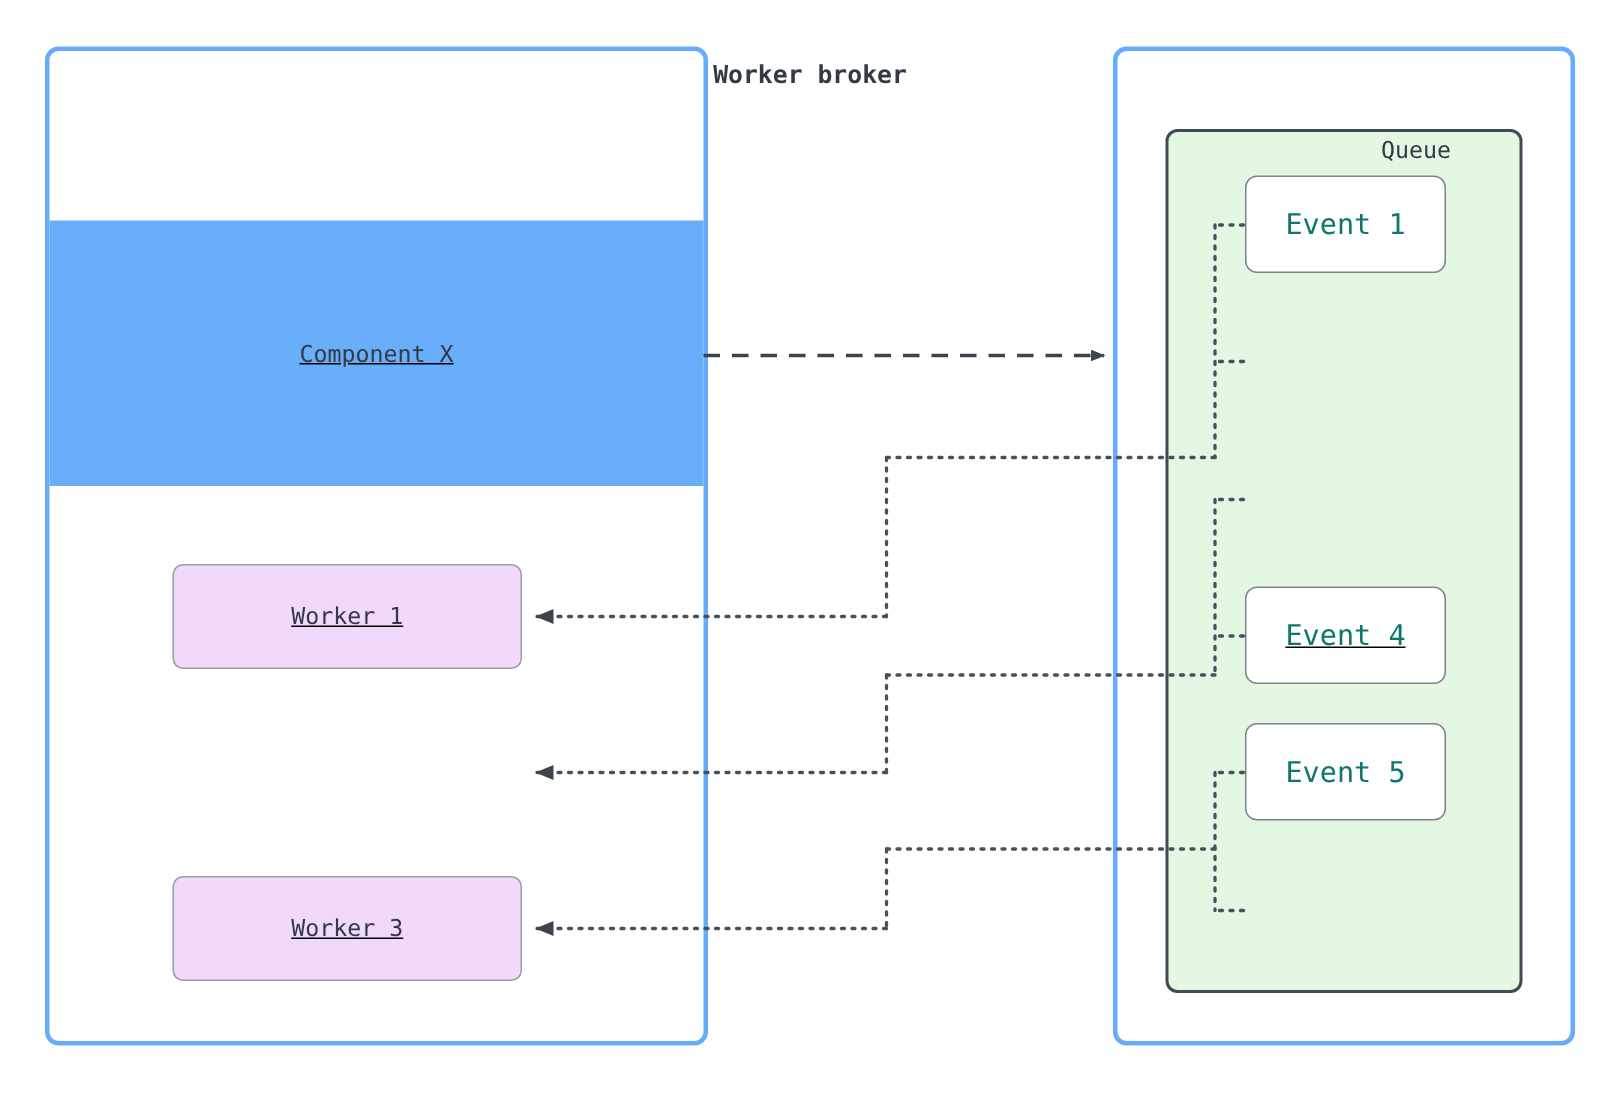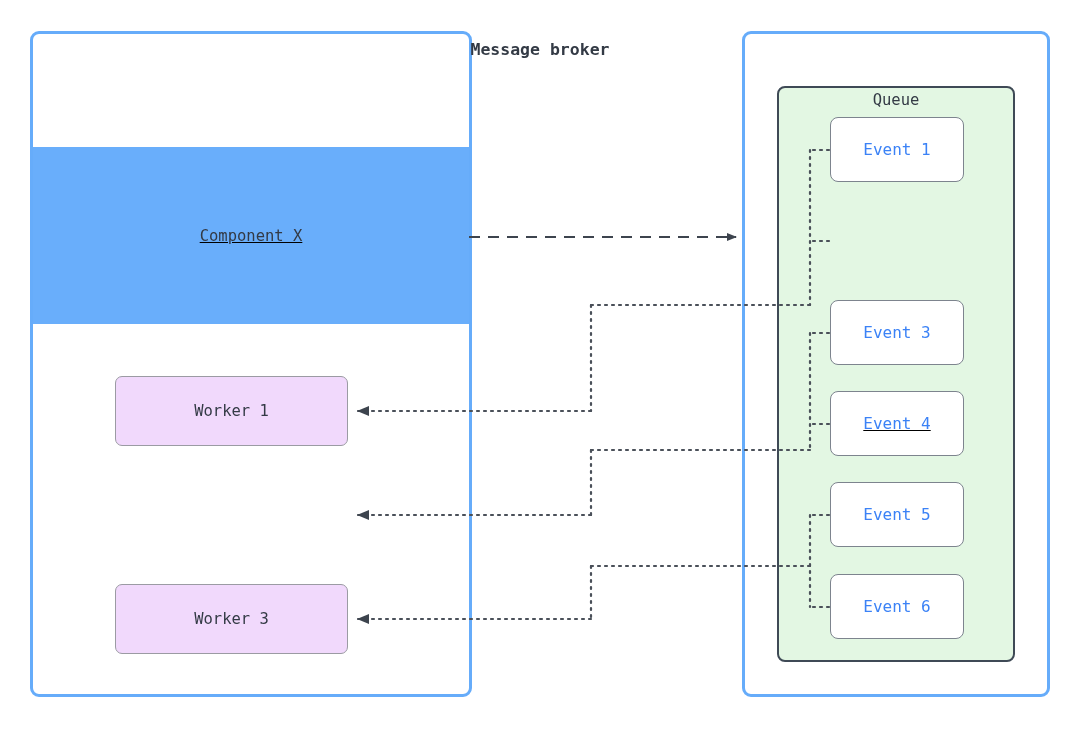--- a/index.html
+++ b/index.html
@@ -70,20 +70,21 @@
     box-sizing: border-box;
     width: 233px;
     height: 70px;
     left: 115px;
     background: #F1D9FC;
     border: 1px solid #9b9ba3;
     border-radius: 7px;
     display: flex;
     align-items: center;
     justify-content: center;
+    text-decoration: underline;
   }
   .worker-box .label {
     font-size: 15.5px;
     color: #333a45;
   }
   #worker-1 { top: 376px; }
   #worker-2 { top: 480px; }
   #worker-3 { top: 584px; }
 
   
@@ -99,39 +100,40 @@
     border-radius: 8px;
   }
   #queue-title {
     position: absolute;
     left: 777px;
     top: 91px;
     width: 238px;
     text-align: center;
     font-size: 15.5px;
     color: #333a45;
+    padding-left: 48px;
   }
 
   
   .event-box {
     position: absolute;
     box-sizing: border-box;
     left: 830px;
     width: 134px;
     height: 65px;
     background: #ffffff;
     border: 1px solid #7d848e;
     border-radius: 8px;
     display: flex;
     align-items: center;
     justify-content: center;
   }
   .event-box .label {
-    font-size: 16px;
-    color: #3b82f6;
+    font-size: 19px;
+    color: #0f766e;
   }
   #event-1 { top: 117px; }
   #event-2 { top: 208px; }
   #event-3 { top: 300px; }
   #event-4 { top: 391px; text-decoration: underline; }
   #event-5 { top: 482px; }
   #event-6 { top: 574px; }
 
   
   #connectors {
@@ -154,39 +156,33 @@
   </div>
 
   <div id="worker-1" class="worker-box">
     <span class="label">Worker 1</span>
   </div>
   <div id="worker-3" class="worker-box">
     <span class="label">Worker 3</span>
   </div>
 
   <div id="broker-box" class="outer-box"></div>
-  <div id="broker-title" class="outer-title">Message broker</div>
+  <div id="broker-title" class="outer-title">Worker broker</div>
 
   <div id="queue-box"></div>
   <div id="queue-title">Queue</div>
 
   <div id="event-1" class="event-box">
     <span class="label">Event 1</span>
   </div>
-  <div id="event-3" class="event-box">
-    <span class="label">Event 3</span>
-  </div>
   <div id="event-4" class="event-box">
     <span class="label">Event 4</span>
   </div>
   <div id="event-5" class="event-box">
     <span class="label">Event 5</span>
-  </div>
-  <div id="event-6" class="event-box">
-    <span class="label">Event 6</span>
   </div>
 
   <svg id="connectors" viewBox="0 0 1080 731">
     <defs>
       <marker id="arrow-right" markerWidth="10" markerHeight="8" refX="9" refY="4" orient="auto" markerUnits="userSpaceOnUse">
         <path d="M0,0 L10,4 L0,8 z" fill="#3d444e"></path>
       </marker>
       <marker id="arrow-left" markerWidth="12" markerHeight="10" refX="11" refY="5" orient="auto" markerUnits="userSpaceOnUse">
         <path d="M0,0 L12,5 L0,10 z" fill="#3d444e"></path>
       </marker>

